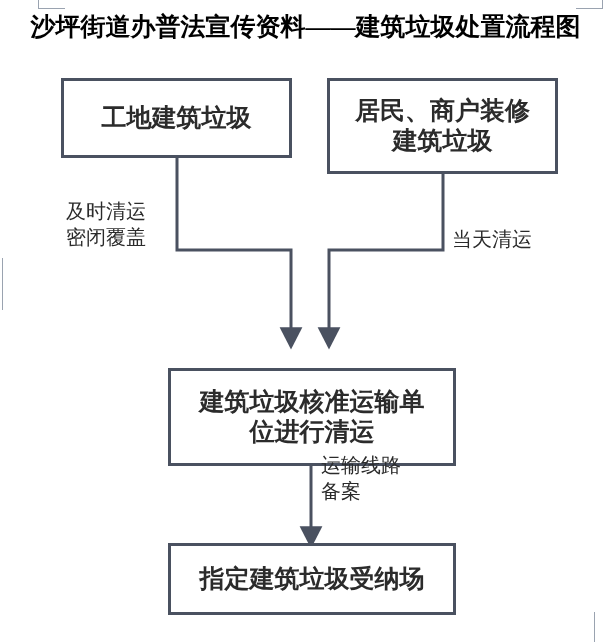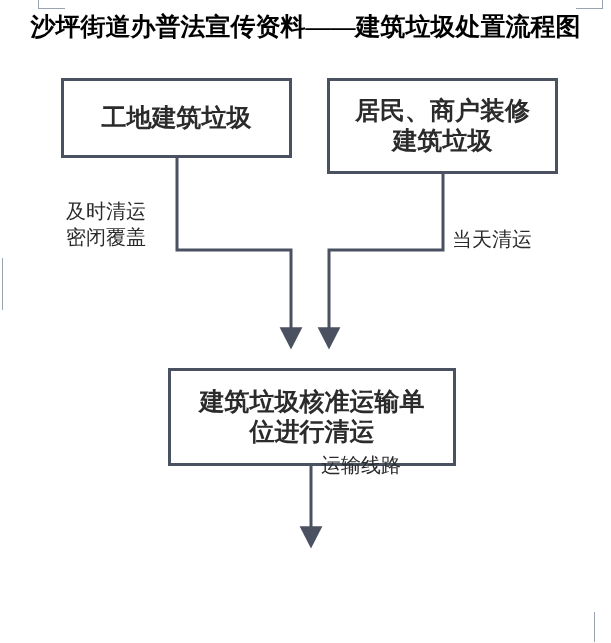--- a/index.html
+++ b/index.html
@@ -123,27 +123,31 @@
   </div>
 
   <div class="node node-src-right">
     <span>居民、商户装修<br>建筑垃圾</span>
   </div>
 
   <div class="node node-mid">
     <span>建筑垃圾核准运输单<br>位进行清运</span>
   </div>
 
+  <div class="node node-bottom">
+    <span>指定建筑垃圾受纳场</span>
+  </div>
 
   <div class="edge-label lbl-left">
     <div>及时清运</div>
     <div>密闭覆盖</div>
   </div>
 
   <div class="edge-label lbl-right">
     <div>当天清运</div>
   </div>
 
   <div class="edge-label lbl-mid">
     <div>运输线路</div>
+    <div>备案</div>
   </div>
 
 </div>
 
 </body></html>

